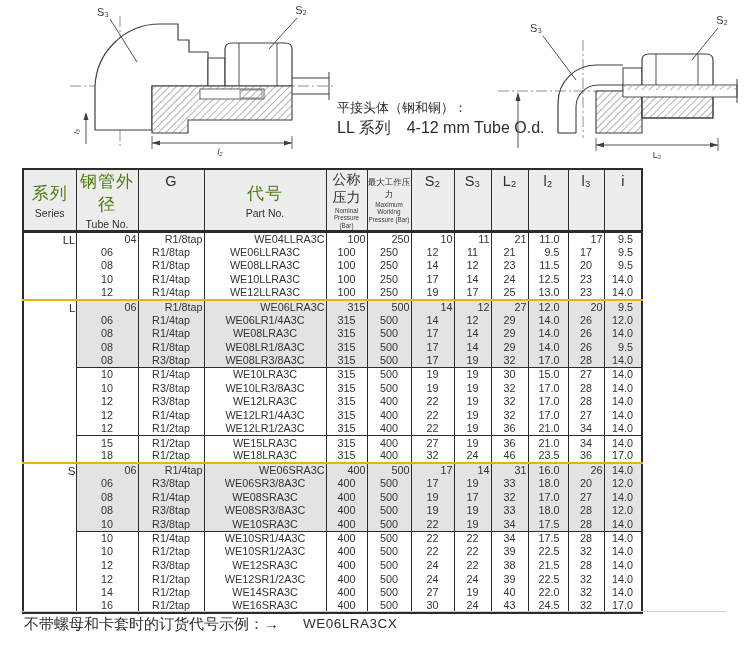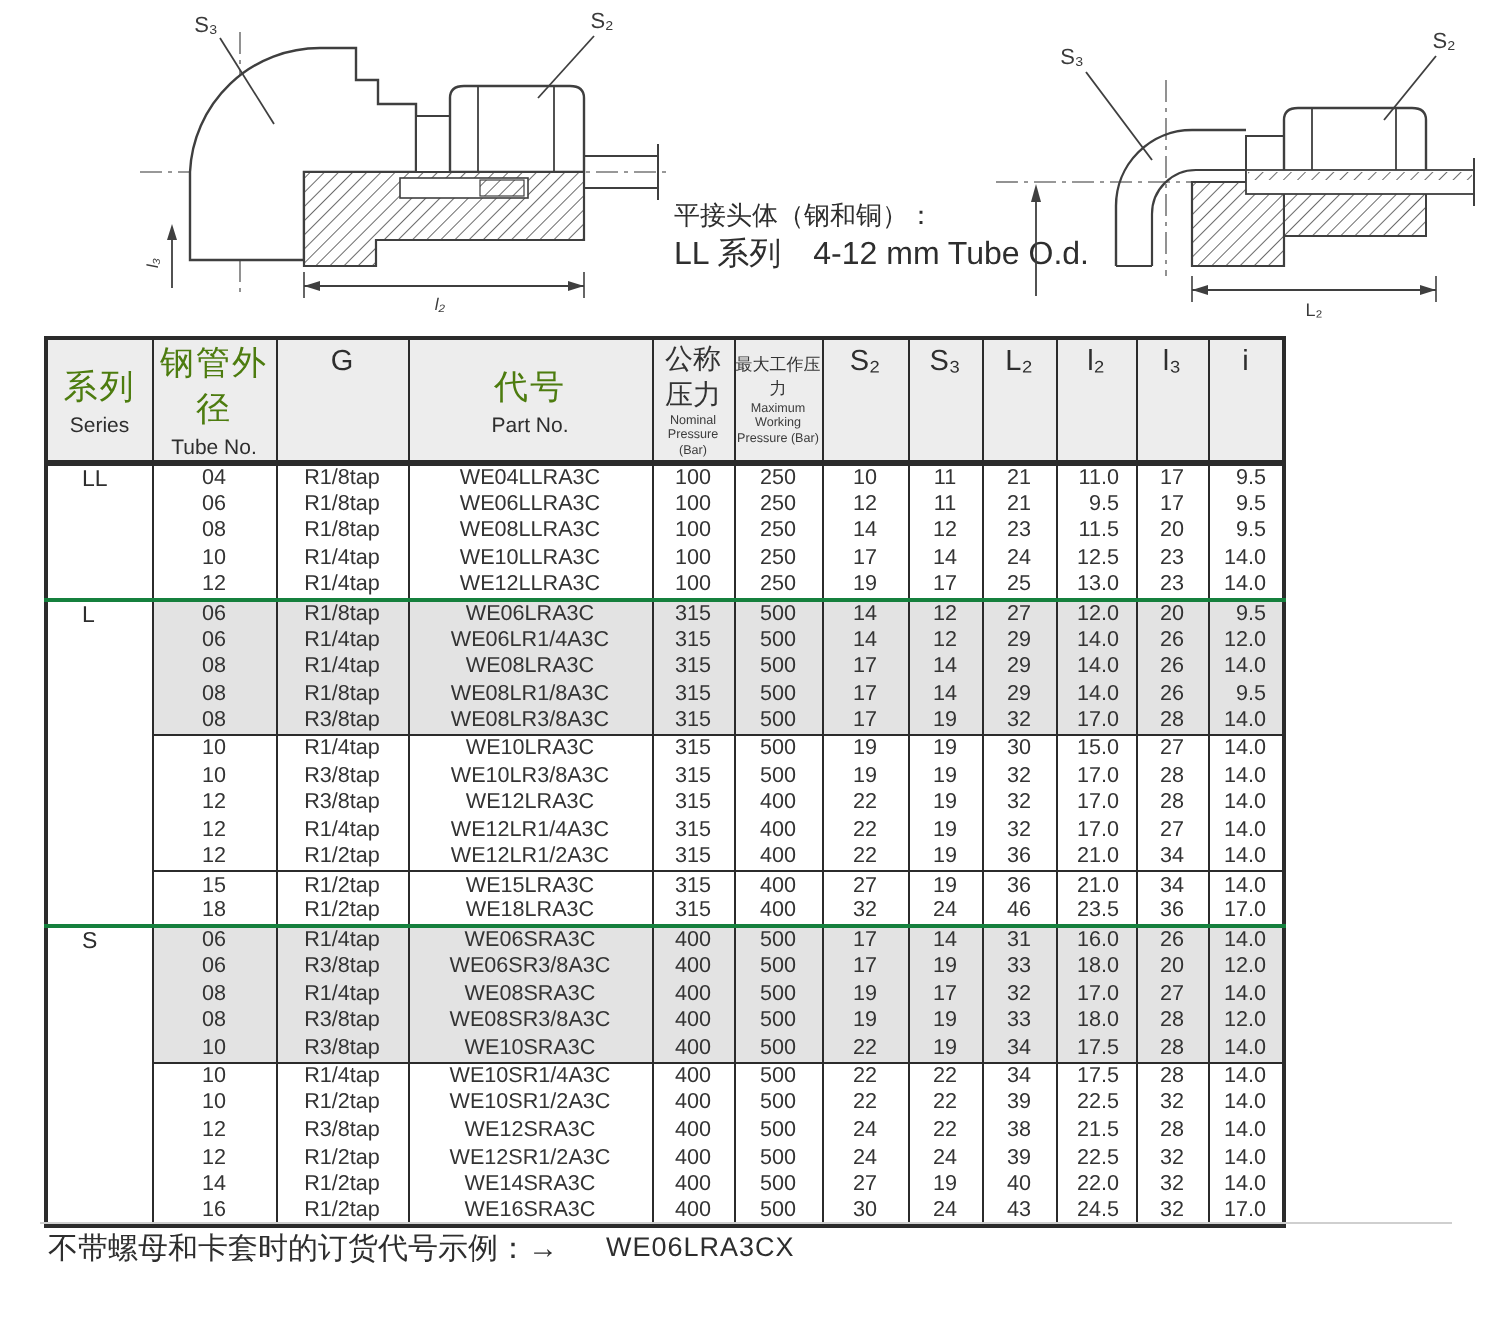--- a/index.html
+++ b/index.html
@@ -23,21 +23,21 @@
   thead .zh-sm { display:block; font-size:14px; letter-spacing:0; }
   thead .zh-xs { display:block; font-size:8.5px; letter-spacing:0; }
   thead .en  { display:block; font-size:10.5px; color:#2e2e2e; margin-top:2px; }
   thead .en-xs { display:block; font-size:6.3px; color:#3c3c3c; line-height:1.15; }
   thead .big { display:block; font-size:14.5px; color:#2e2e2e; }
   thead th.mid { vertical-align:middle; padding-top:0; }
   tbody td { height:13.64px; font-size:10.8px; text-align:center; color:#333; line-height:1; padding:0 1px; }
   tbody td.c8, tbody td.c10 { text-align:right; padding-right:8px; }
   tbody tr.shaded td { background:#e3e3e3; }
   td.series-cell { background:#fff !important; vertical-align:top; text-align:left; padding:2px 0 0 17px; font-size:11.5px; color:#2e2e2e; }
-  tr.sec-start td { border-top:2px solid #15803d; }
+  tr.sec-start td { border-top:2px solid #eab308;text-align:right; }
   tr.grp-start td { border-top:1px solid #2b2b2b; }
 
   
   .divider { position:absolute; left:20px; top:611px; width:706px; height:1px; background:#cfcfcf; }
   .foot-cn { position:absolute; left:24px; top:615px; font-size:15px; color:#2e2e2e; white-space:nowrap; }
   .foot-en { position:absolute; left:24px; top:634px; font-size:13px; color:#2e2e2e; white-space:nowrap; }
   .foot-code { position:absolute; left:303px; top:616px; font-size:13.5px; color:#2e2e2e; letter-spacing:0.5px; }
 </style>
 </head>
 <body>

